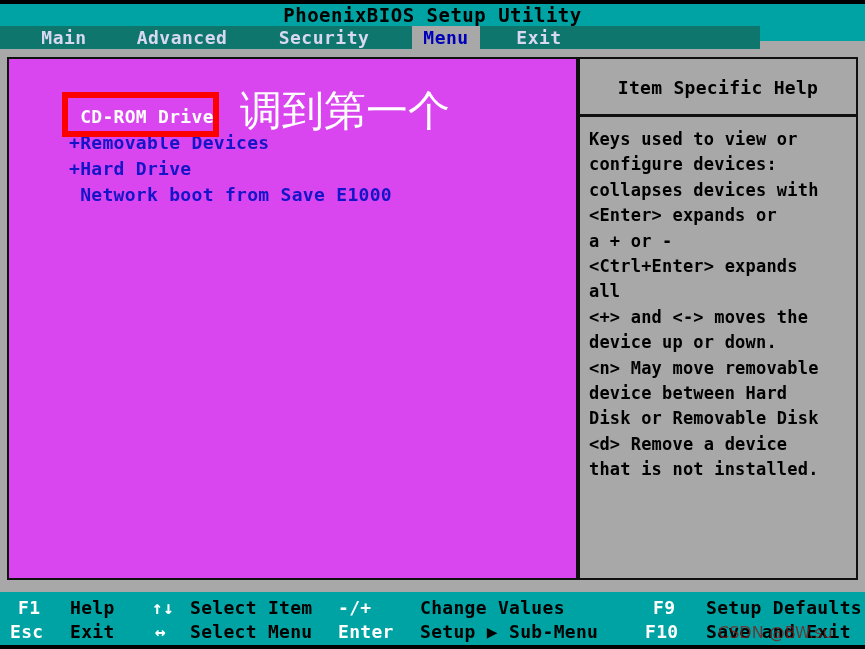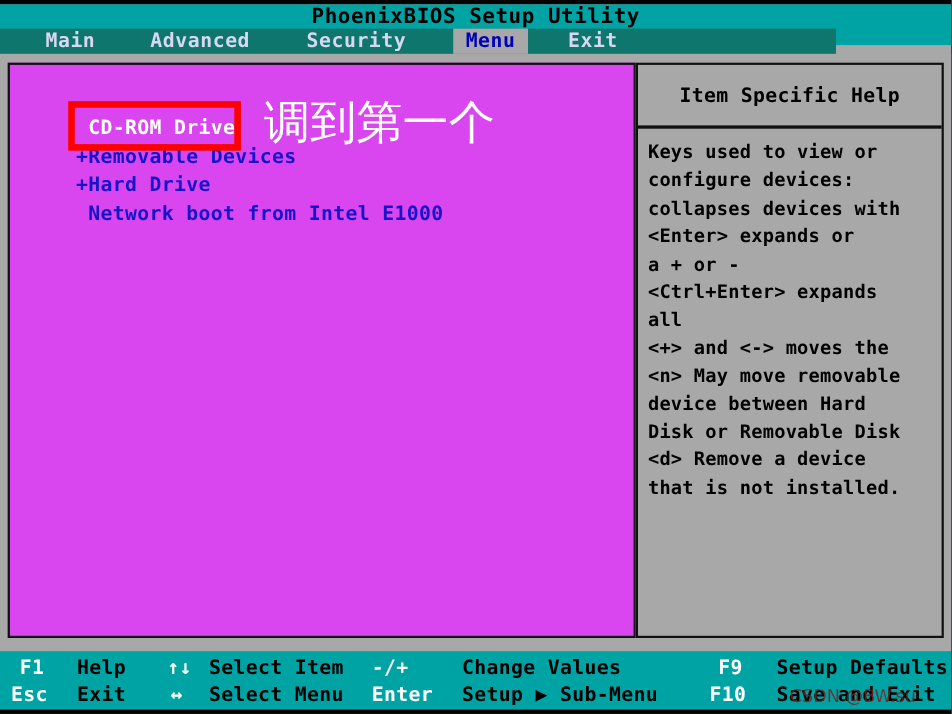--- a/index.html
+++ b/index.html
@@ -211,39 +211,40 @@
     </div>
 
   <div class="body-area"></div>
 
   <div class="main-panel">
     <div class="boot-list">
 
     <div class="boot-item selected"> CD-ROM Drive</div>
         <div class="boot-item">+Removable Devices</div>
         <div class="boot-item">+Hard Drive</div>
-        <div class="boot-item"> Network boot from Intel E1000</div>
+        <div class="boot-item"> Network boot from Save E1000</div>
       </div>
   </div>
 
   <div class="annot-box"></div>
   <div class="annot-text">调到第一个</div>
 
   <div class="help-panel">
     <div class="help-title">Item Specific Help</div>
     <div class="help-body">
 
     <div class="help-line">Keys used to view or</div>
         <div class="help-line">configure devices:</div>
         <div class="help-line">collapses devices with</div>
         <div class="help-line">&lt;Enter&gt; expands or</div>
         <div class="help-line">a + or -</div>
         <div class="help-line">&lt;Ctrl+Enter&gt; expands</div>
         <div class="help-line">all</div>
         <div class="help-line">&lt;+&gt; and &lt;-&gt; moves the</div>
+        <div class="help-line">device up or down.</div>
         <div class="help-line">&lt;n&gt; May move removable</div>
         <div class="help-line">device between Hard</div>
         <div class="help-line">Disk or Removable Disk</div>
         <div class="help-line">&lt;d&gt; Remove a device</div>
         <div class="help-line">that is not installed.</div>
       </div>
   </div>
 
   <div class="status-bar">
 

